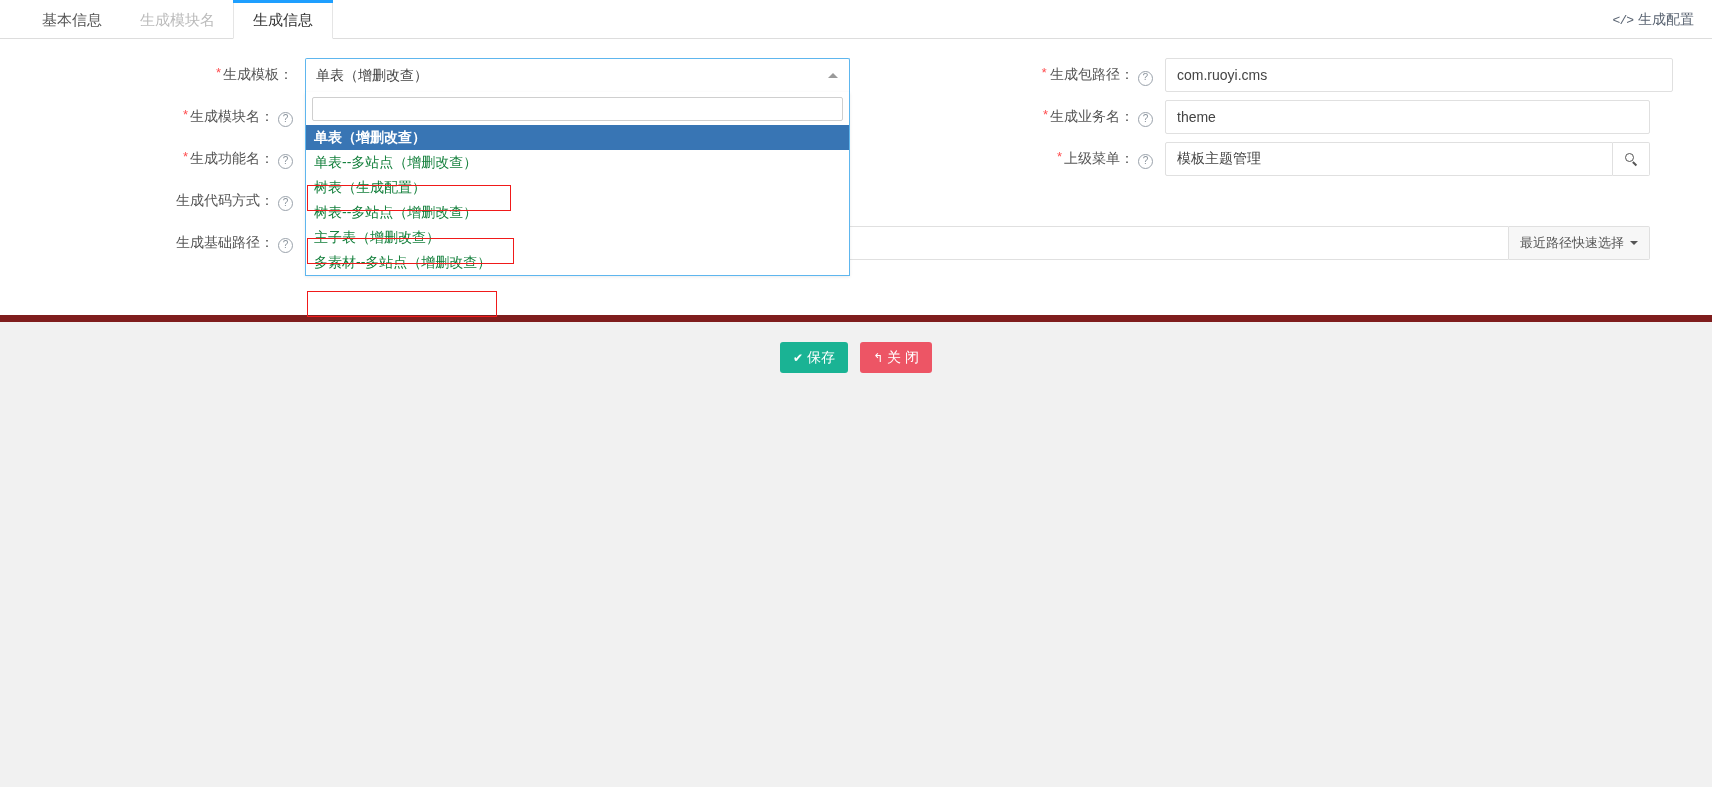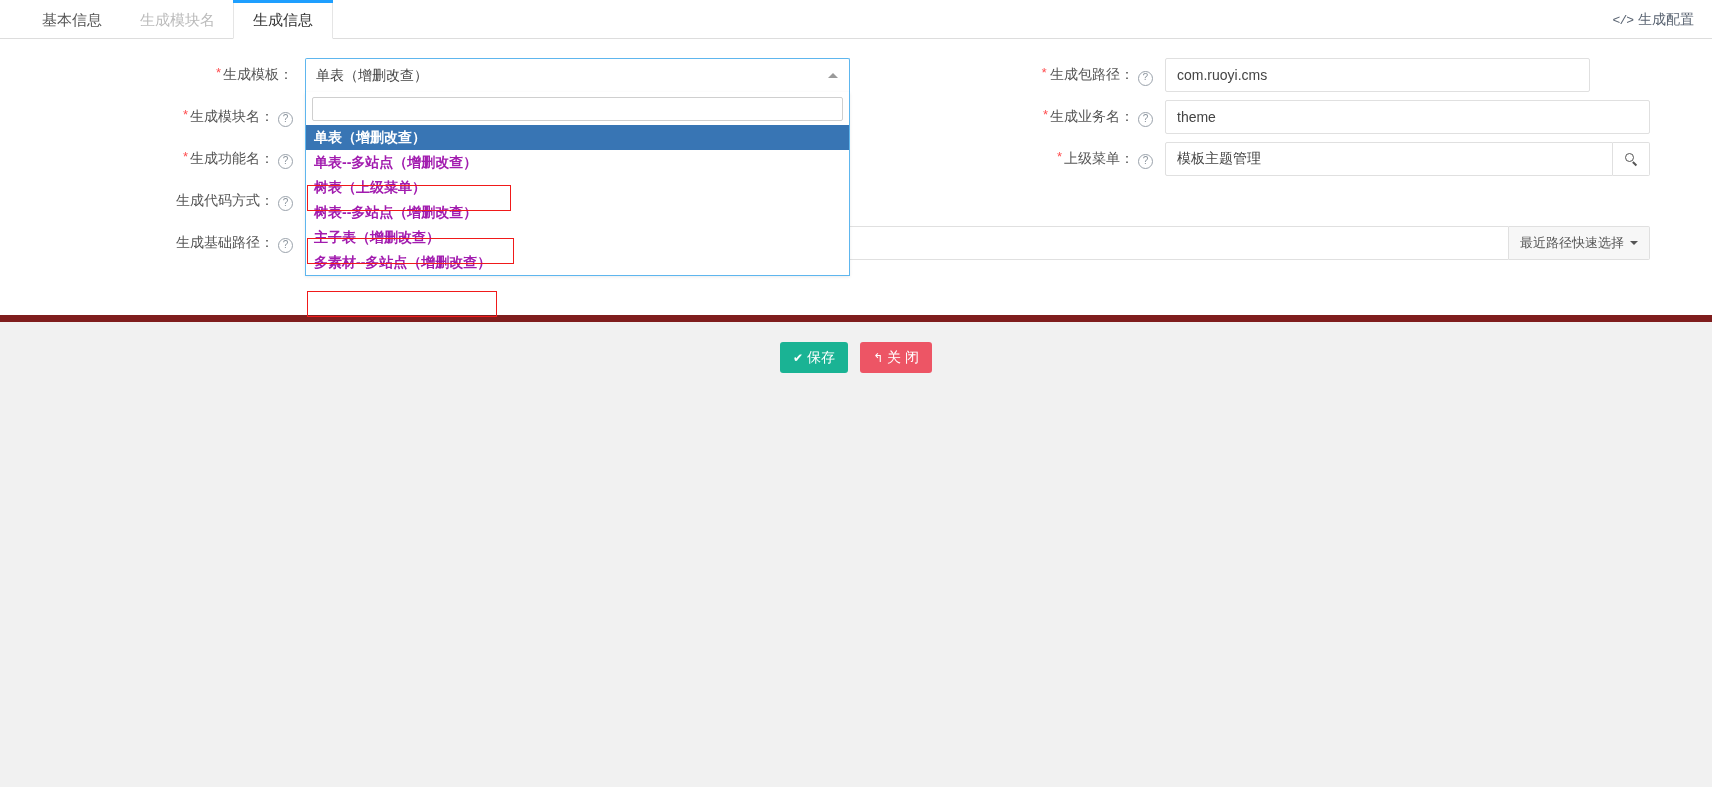--- a/index.html
+++ b/index.html
@@ -205,25 +205,24 @@
     font-size: 13px;
     outline: none;
     font-family: "Liberation Sans", "DejaVu Sans", sans-serif;
   }
   .sel2-results { padding: 0; margin: 0; list-style: none; }
   .sel2-opt {
     height: 25px;
     line-height: 25px;
     padding: 0 8px;
     font-size: 14px;
-    color: #a21caf;
-    cursor: pointer;
-    white-space: nowrap;
-    position: relative;
-    font-weight: bold;
+    color: #15803d;
+    cursor: pointer;
+    white-space: nowrap;
+    position: relative;
   }
   .sel2-opt.highlighted {
     background: #3875b4;
     color: #fff;
     font-weight: bold;
   }
   
   .annot {
     position: absolute;
     border: 1.5px solid #f01a1a;
@@ -408,21 +407,21 @@
           <span class="caret-dn"></span>
         </div>
       </div>
     </div>
 
     <div class="form-row" style="left:1010px; top:19px; width:155px;">
       <div class="flabel" style="width:155px;font-family:Liberation Mono, monospace;">
         <span class="req">*</span><span>生成包路径：</span><span class="qmark">?</span>
       </div>
     </div>
-    <div class="fctrl" style="position:absolute; left:1165px; top:19px; width:425px;">
+    <div class="fctrl" style="position:absolute; left:1165px; top:19px; width:508px;">
       <input class="inp" type="text" value="com.ruoyi.cms" style="">
     </div>
 
     <div class="form-row" style="left:1010px; top:61px; width:155px;">
       <div class="flabel" style="width:155px;">
         <span class="req">*</span><span>生成业务名：</span><span class="qmark">?</span>
       </div>
     </div>
     <div class="fctrl" style="position:absolute; left:1165px; top:61px; width:485px;">
       <input class="inp" type="text" value="theme" style="">
@@ -454,21 +453,21 @@
         <input type="text" placeholder="" style="">
       </div>
       <ul class="sel2-results">
         <li class="sel2-opt highlighted">
           <span>单表（增删改查）</span>
         </li>
         <li class="sel2-opt">
           <span>单表--多站点（增删改查）</span>
         </li>
         <li class="sel2-opt">
-          <span>树表（上级菜单）</span>
+          <span>树表（生成配置）</span>
         </li>
         <li class="sel2-opt">
           <span>树表--多站点（增删改查）</span>
         </li>
         <li class="sel2-opt">
           <span>主子表（增删改查）</span>
         </li>
         <li class="sel2-opt">
           <span>多素材--多站点（增删改查）</span>
         </li>

